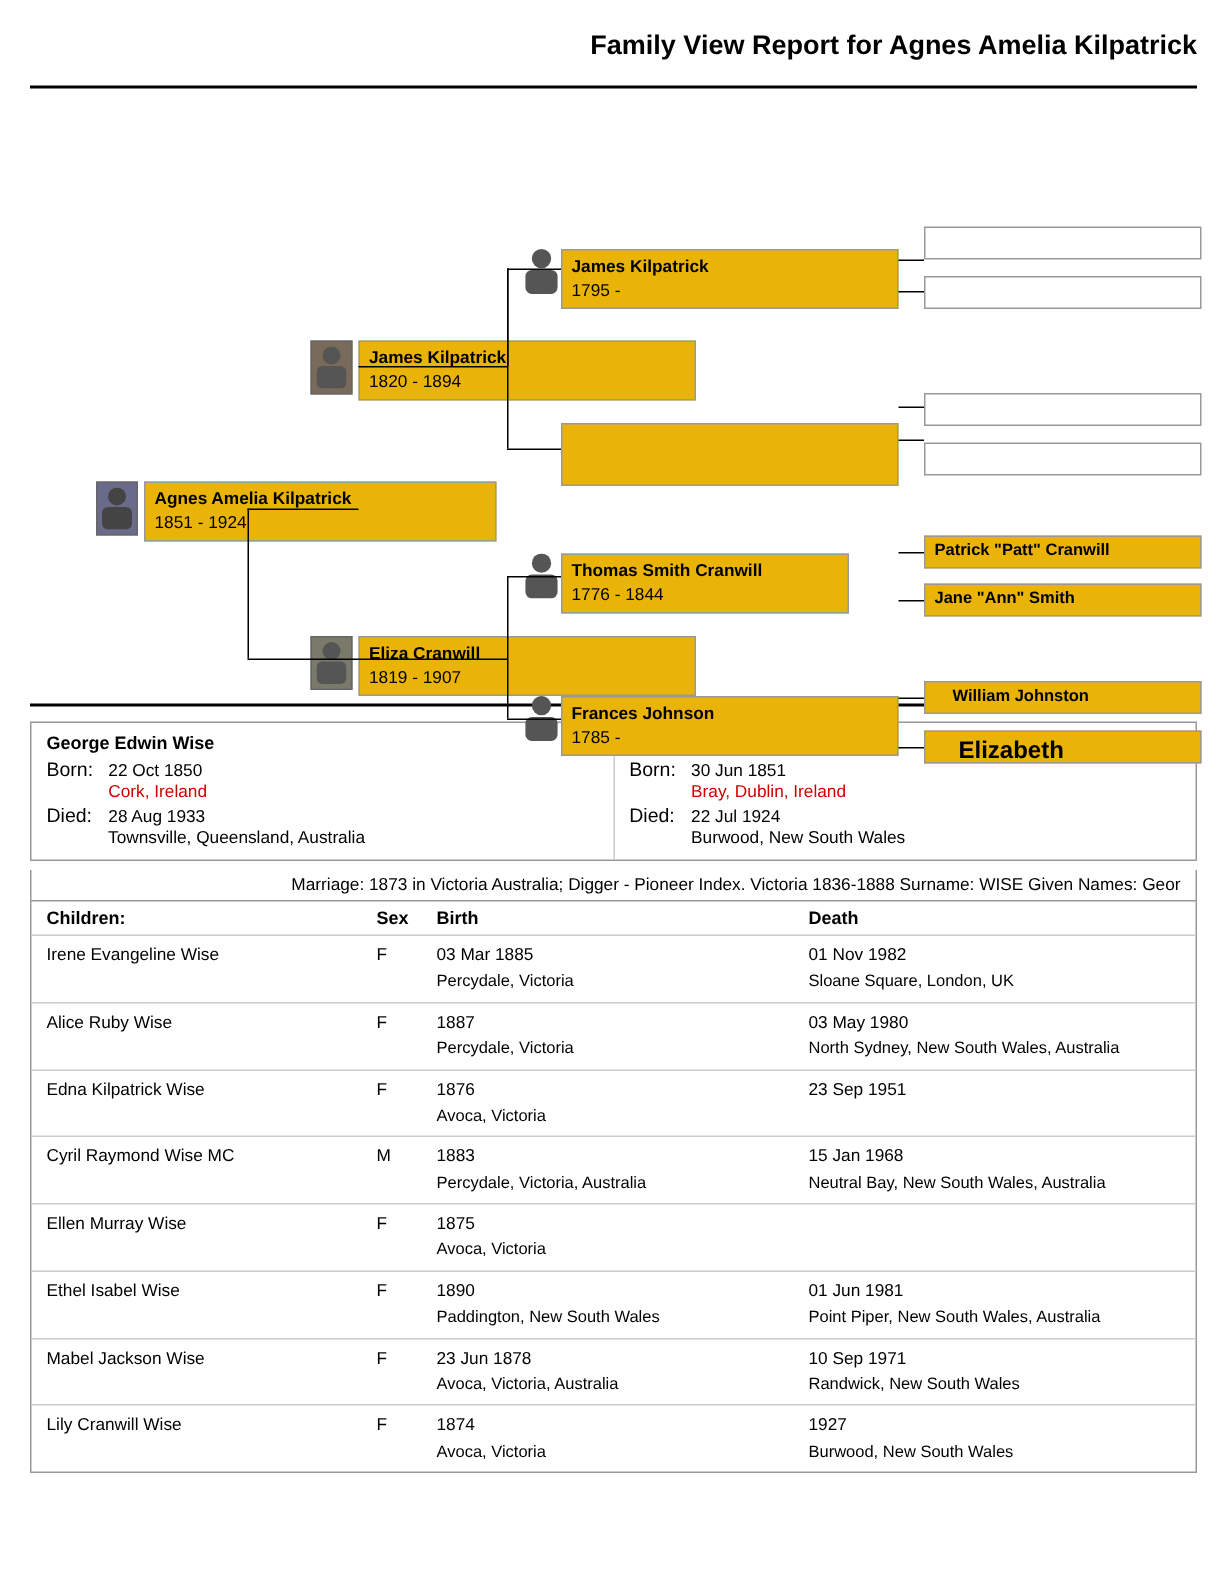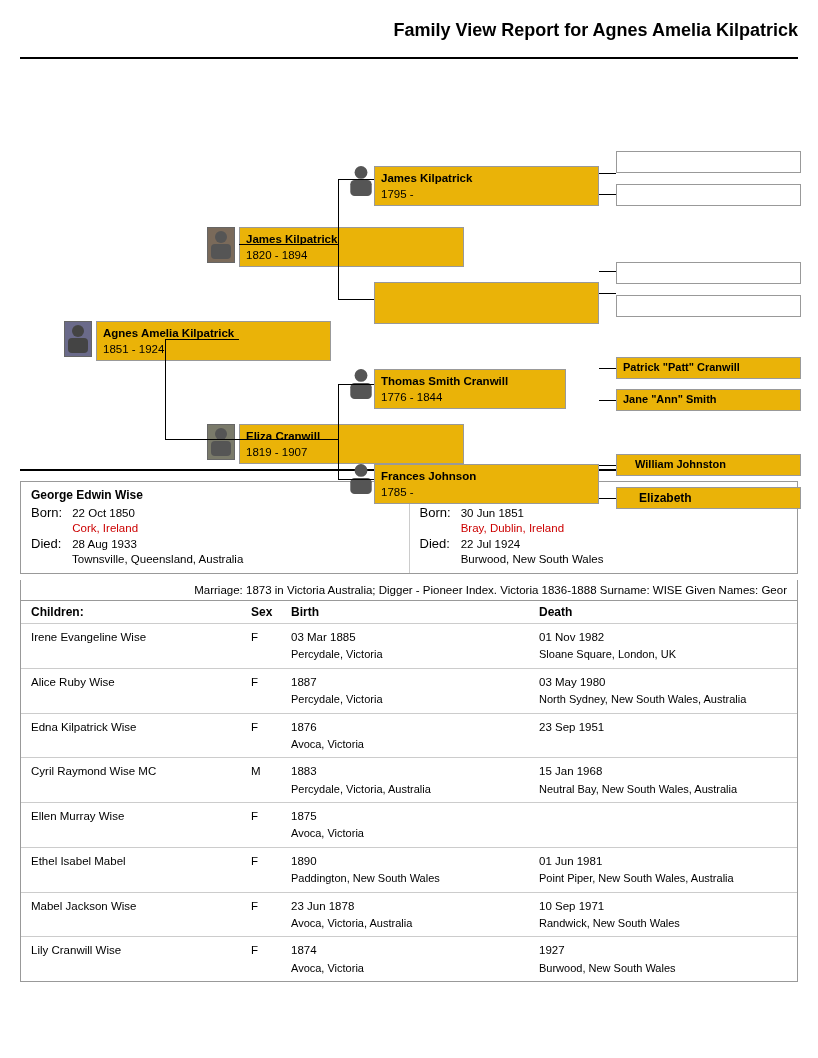--- a/index.html
+++ b/index.html
@@ -216,21 +216,21 @@
     <div class="person-box" style="left:596px; top:288px; width:185px; height:22px; padding:2px 6px;">
       <div class="name" style="font-size:11px;">Patrick "Patt" Cranwill</div>
     </div>
     <div class="person-box" style="left:596px; top:320px; width:185px; height:22px; padding:2px 6px;">
       <div class="name" style="font-size:11px;">Jane "Ann" Smith</div>
     </div>
     <div class="person-box" style="left:596px; top:385px; width:185px; height:22px; padding:2px 18px;">
       <div class="name" style="font-size:11px;">William Johnston</div>
     </div>
     <div class="person-box" style="left:596px; top:418px; width:185px; height:22px; padding:2px 6px;">
-      <div class="name" style="font-size:12px;padding-left:16px;">Elizabeth</div>
+      <div class="name" style="font-size:16px;padding-left:16px;">Elizabeth</div>
     </div>
 
     <div class="vline" style="left:145px; top:270px; height:100px;"></div>
 
     <div class="hline" style="left:145px; top:270px; width:74px;"></div>
 
     <div class="hline" style="left:145px; top:370px; width:74px;"></div>
 
     <div class="vline" style="left:318px; top:110px; height:120px;"></div>
     <div class="hline" style="left:318px; top:110px; width:36px;"></div>
@@ -356,21 +356,21 @@
     <div class="child-name child-cell">Ellen Murray Wise</div>
     <div class="child-cell">F</div>
     <div class="child-cell">
       1875<span class="sub">Avoca, Victoria</span>
     </div>
     <div class="child-cell">
       <span class="sub"></span>
     </div>
   </div>
       <div class="child-row">
-    <div class="child-name child-cell">Ethel Isabel Mabel</div>
+    <div class="child-name child-cell">Ethel Isabel Wise</div>
     <div class="child-cell">F</div>
     <div class="child-cell">
       1890<span class="sub">Paddington, New South Wales</span>
     </div>
     <div class="child-cell">
       01 Jun 1981<span class="sub">Point Piper, New South Wales, Australia</span>
     </div>
   </div>
       <div class="child-row">
     <div class="child-name child-cell">Mabel Jackson Wise</div>

